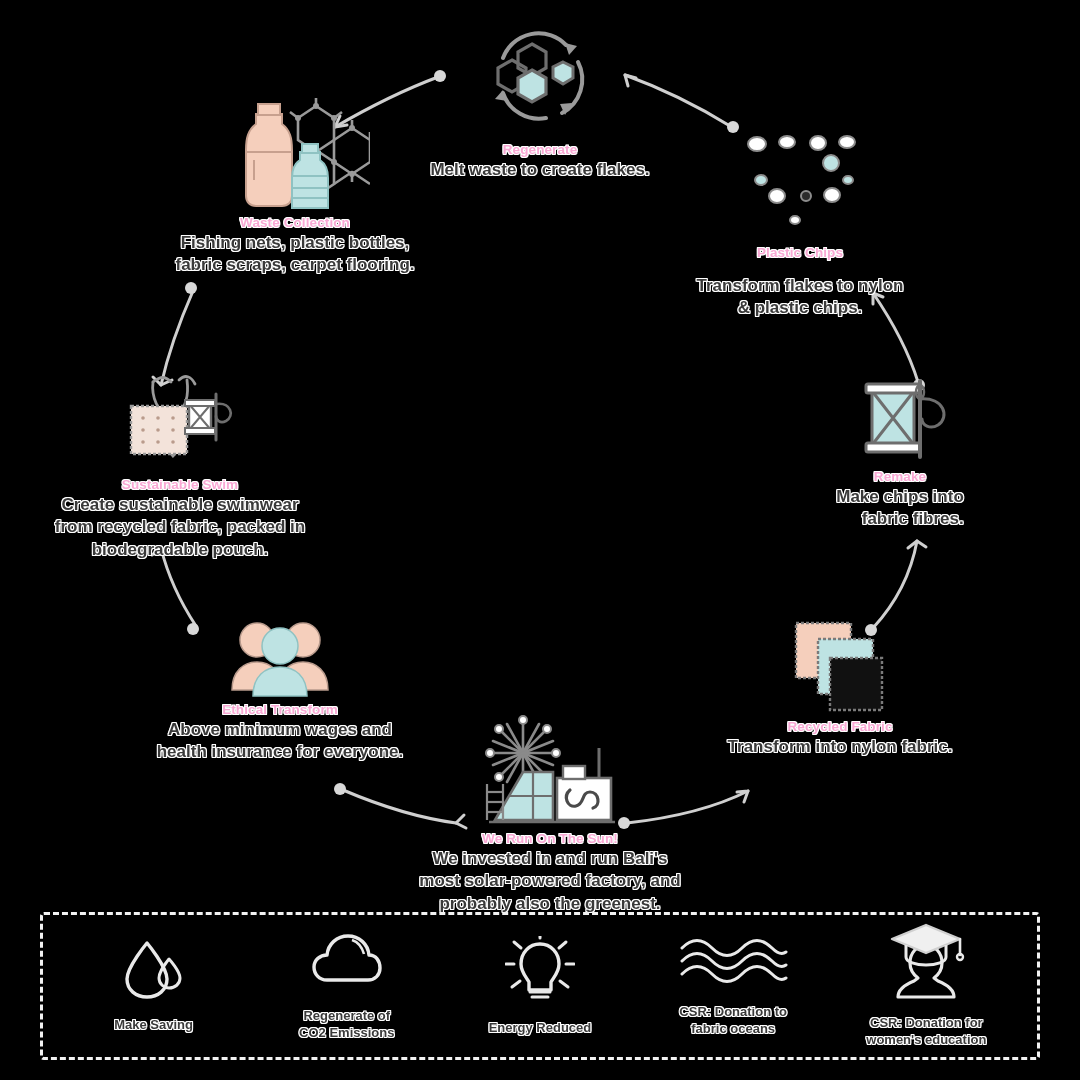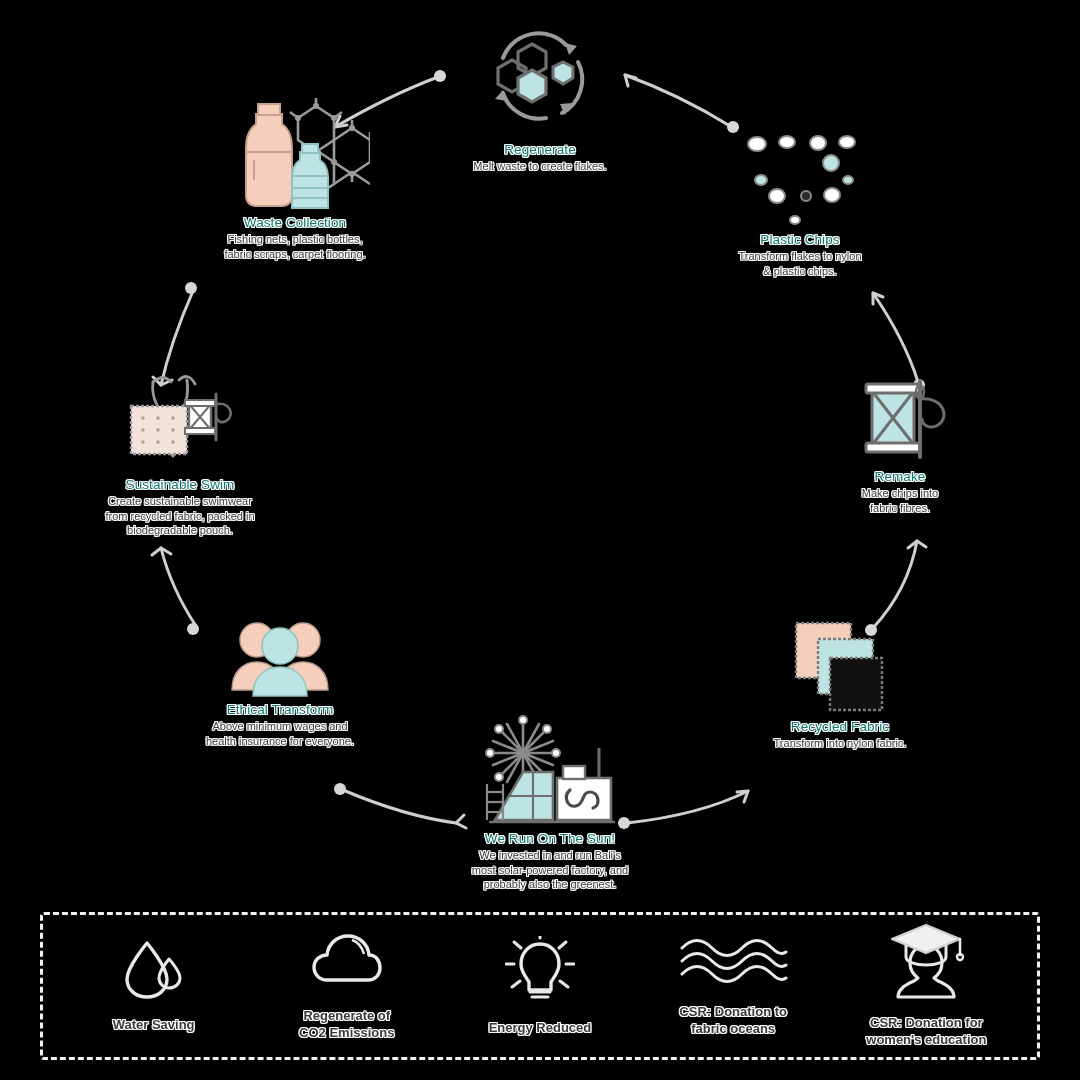--- a/index.html
+++ b/index.html
@@ -28,47 +28,47 @@
     align-items: center;
     text-align: center;
   }
   .node-icon {
     display: block;
     line-height: 0;
     margin-bottom: 4px;
   }
   .node-title {
     font-size: 13.5px;
-    font-weight: normal;
-    color: #0f766e;
+    font-weight: bold;
+    color: #f9a8d4;
     letter-spacing: .1px;
     text-shadow:
       -1px -1px 0 #ffffff, 1px -1px 0 #ffffff,
       -1px  1px 0 #ffffff, 1px  1px 0 #ffffff,
        0px -1px 0 #ffffff, 0px  1px 0 #ffffff,
       -1px  0px 0 #ffffff, 1px  0px 0 #ffffff;
     margin-bottom: 2px;
   }
   .node-desc {
-    font-size: 11px;
-    font-weight: normal;
+    font-size: 17px;
+    font-weight: bold;
     color: #3a3a3a;
     line-height: 1.32;
     text-shadow:
       -1px -1px 0 #ffffff, 1px -1px 0 #ffffff,
       -1px  1px 0 #ffffff, 1px  1px 0 #ffffff,
        0px -1px 0 #ffffff, 0px  1px 0 #ffffff,
       -1px  0px 0 #ffffff, 1px  0px 0 #ffffff;
     white-space: pre-line;
   }
 
   
   #node-regenerate       { left: 390px; top: 18px;  width: 300px; }
-  #node-plastic-chips    { left: 650px; top: 128px; width: 300px; }
-  #node-remake           { left: 770px; top: 375px; width: 260px; }
+  #node-plastic-chips    { left: 650px; top: 128px; width: 300px; gap: 13px; }
+  #node-remake           { left: 770px; top: 375px; width: 260px; text-align: right; }
   #node-recycled-fabric  { left: 690px; top: 615px; width: 300px; }
   #node-solar            { left: 405px; top: 712px; width: 290px; }
   #node-ethical          { left: 130px; top: 618px; width: 300px; }
   #node-swim             { left: 40px;  top: 368px; width: 280px; }
   #node-waste            { left: 150px; top: 96px;  width: 290px; }
 
   
   #benefits {
     position: absolute;
     left: 40px; top: 912px;
@@ -396,21 +396,21 @@
 
   <div id="benefits">
 
     <div class="benefit">
       <span class="benefit-icon">
         <svg width="66" height="62" viewBox="0 0 66 62">
           <path d="M26,4 C26,4 6,28 6,40 C6,51 15,58 26,58 C37,58 46,51 46,40 C46,28 26,4 26,4 Z" fill="none" stroke="#e9e9e9" stroke-width="3.4" stroke-linejoin="round"></path>
           <path d="M48,20 C48,20 38,32 38,39 C38,45 43,49 48,49 C54,49 59,45 59,39 C59,32 48,20 48,20 Z" fill="none" stroke="#e9e9e9" stroke-width="3" stroke-linejoin="round"></path>
         </svg>
       </span>
-      <div class="benefit-label">Water Saving</div>
+      <div class="benefit-label">Make Saving</div>
     </div>
 
     <div class="benefit">
       <span class="benefit-icon">
         <svg width="72" height="62" viewBox="0 0 72 62">
           <path d="M16,50 C8,50 3,44 3,37 C3,30 9,25 16,25
                    C17,14 26,6 37,6 C48,6 57,14 58,25
                    C65,25 69,31 69,38 C69,45 64,50 57,50 Z" fill="none" stroke="#e9e9e9" stroke-width="3.4" stroke-linejoin="round"></path>
           <path d="M41,10 C47,12 51,17 53,24" fill="none" stroke="#e9e9e9" stroke-width="2.6"></path>
         </svg>

